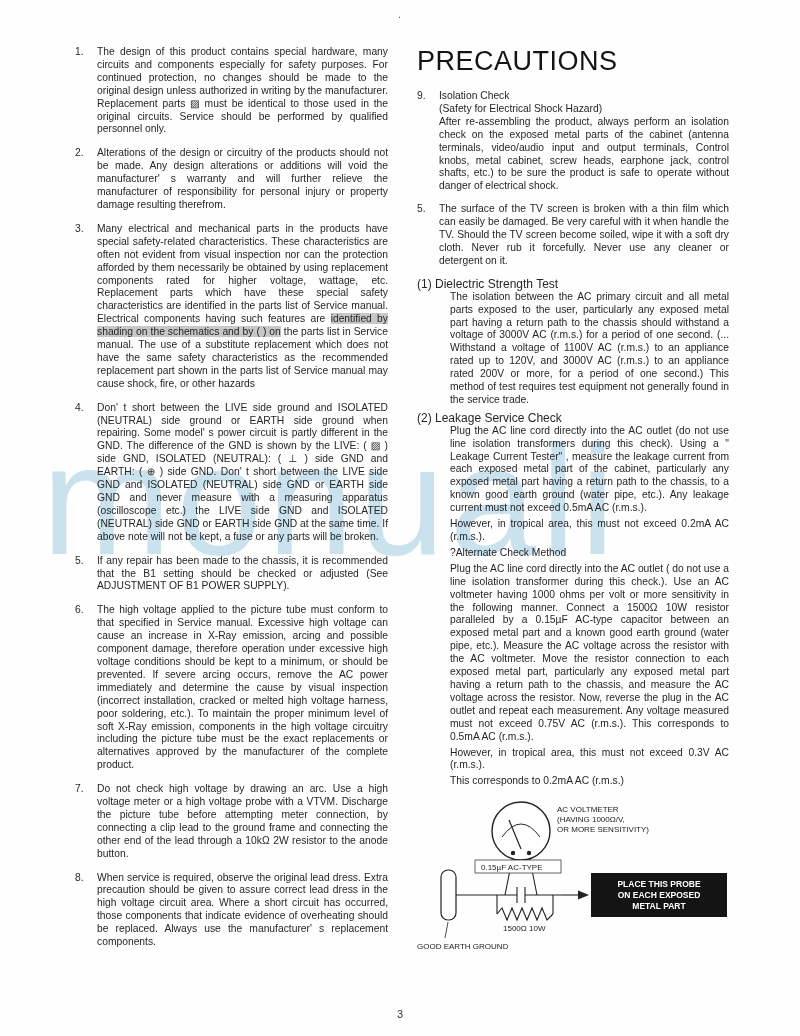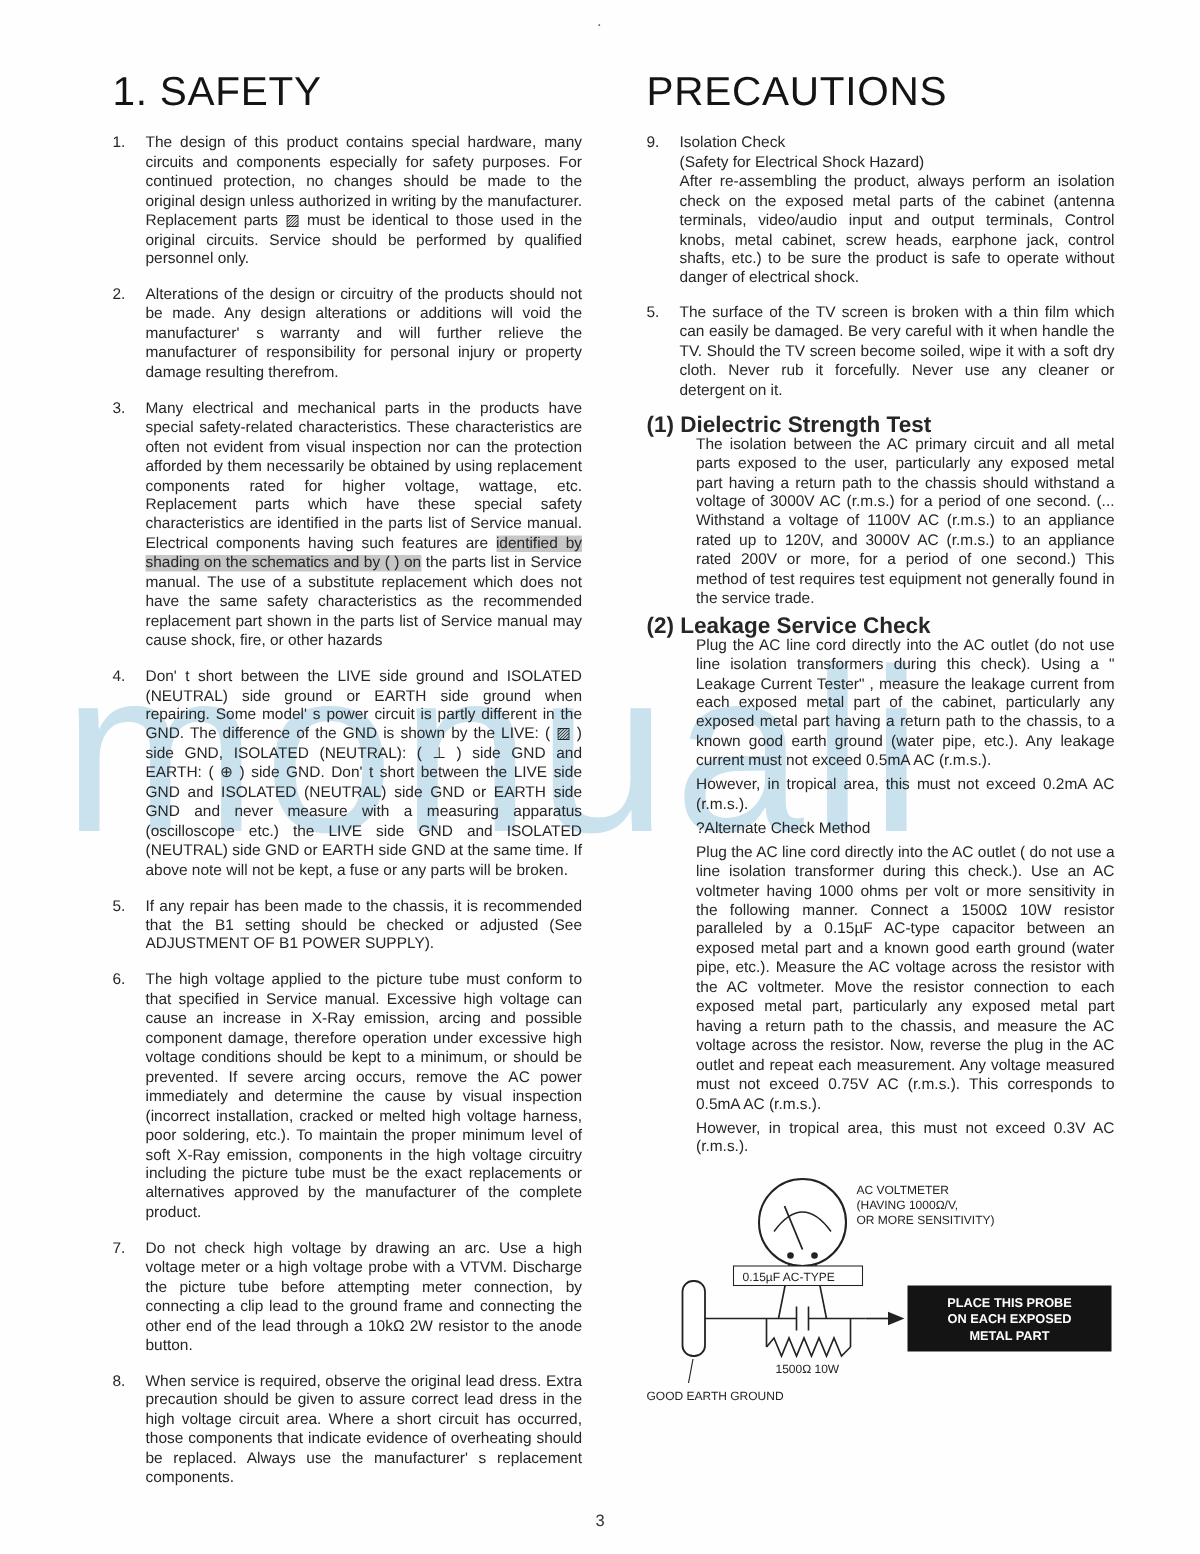--- a/index.html
+++ b/index.html
@@ -11,51 +11,50 @@
   }
   .scan-dot { position: absolute; top: 8px; left: 398px; font-size: 11px; color: #666; z-index: 3; }
   .watermark {
     position: absolute; top: 412px; left: 42px; z-index: 1;
     font-size: 155px; font-weight: normal; letter-spacing: 5px;
     color: rgba(148, 198, 222, 0.5); pointer-events: none; user-select: none;
     white-space: nowrap;
   }
   .col { position: absolute; top: 46px; z-index: 2; }
   .col-left  { left: 75px;  width: 313px; }
-  .col-right { left: 431px; width: 312px; }
+  .col-right { left: 417px; width: 312px; }
   .title {
     font-size: 27px; font-weight: normal; color: #141414;
     letter-spacing: 0.5px; margin-bottom: 13px;
   }
   .item { display: flex; margin-bottom: 11px; }
   .col-right .item { margin-bottom: 10px; }
   .item-num { width: 22px; flex-shrink: 0; font-size: 10.3px; line-height: 12.9px; }
   .item-body { flex: 1; font-size: 10.3px; line-height: 12.9px; text-align: justify; }
   .shaded { background: #c7c7c7; }
   #right-sections { margin-top: 9px; }
   .section { margin-bottom: 5px; }
-  .section-head { font-size: 15px; line-height: 12.9px; font-weight: bold; }
+  .section-head { font-size: 12px; line-height: 12.9px; }
   .section-body { margin-left: 17px; font-size: 10.3px; line-height: 12.9px; text-align: justify; }
   .para { margin-bottom: 3px; margin-left: 16px; }
   .diagram { margin-top: 10px; }
   svg text { font-family: "Liberation Sans", sans-serif; font-size: 8px; fill: #222; }
   svg .boxtext { fill: #ffffff; font-size: 8.5px; font-weight: bold; }
   .page-number { position: absolute; left: 0; right: 0; bottom: 16px; text-align: center; font-size: 11px; color: #333; z-index: 2; }
 </style>
 </head>
 <body>
 
 <div class="page">
 
   <div class="scan-dot">.</div>
 
   <div class="watermark">monuali</div>
 
   <div class="col col-left">
-    <h1 class="title">1. SAFETY</h1>
     <div id="left-items">
         <div class="item">
           <div class="item-num">1.</div>
           <div class="item-body"><span>The design of this product contains special hardware, many circuits and components especially for safety purposes. For continued protection, no changes should be made to the original design unless authorized in writing by the manufacturer. Replacement parts ▨ must be identical to those used in the original circuits. Service should be performed by qualified personnel only.</span></div>
         </div>
         <div class="item">
           <div class="item-num">2.</div>
           <div class="item-body"><span>Alterations of the design or circuitry of the products should not be made. Any design alterations or additions will void the manufacturer' s warranty and will further relieve the manufacturer of responsibility for personal injury or property damage resulting therefrom.</span></div>
         </div>
         <div class="item">
@@ -105,20 +104,21 @@
           </div>
         </div>
         <div class="section">
           <div class="section-head"><span class="sec-num">(2)</span><span class="sec-title"> Leakage Service Check</span></div>
           <div class="section-body">
             <div class="para">Plug the AC line cord directly into the AC outlet (do not use line isolation transformers during this check). Using a " Leakage Current Tester" , measure the leakage current from each exposed metal part of the cabinet, particularly any exposed metal part having a return path to the chassis, to a known good earth ground (water pipe, etc.). Any leakage current must not exceed 0.5mA AC (r.m.s.).</div>
             <div class="para">However, in tropical area, this must not exceed 0.2mA AC (r.m.s.).</div>
             <div class="para">?Alternate Check Method</div>
             <div class="para">Plug the AC line cord directly into the AC outlet ( do not use a line isolation transformer during this check.). Use an AC voltmeter having 1000 ohms per volt or more sensitivity in the following manner. Connect a 1500Ω 10W resistor paralleled by a 0.15µF AC-type capacitor between an exposed metal part and a known good earth ground (water pipe, etc.). Measure the AC voltage across the resistor with the AC voltmeter. Move the resistor connection to each exposed metal part, particularly any exposed metal part having a return path to the chassis, and measure the AC voltage across the resistor. Now, reverse the plug in the AC outlet and repeat each measurement. Any voltage measured must not exceed 0.75V AC (r.m.s.). This corresponds to 0.5mA AC (r.m.s.).</div>
             <div class="para">However, in tropical area, this must not exceed 0.3V AC (r.m.s.).</div>
+            <div class="para">This corresponds to 0.2mA AC (r.m.s.)</div>
           </div>
         </div>
       </div>
 
     <div class="diagram">
       <svg width="312" height="158" viewBox="0 0 312 158">
 
         <g stroke="#222" stroke-width="1.1" fill="none">
           <line x1="96" y1="57" x2="88" y2="97"></line>
           <line x1="112" y1="57" x2="120" y2="97"></line>

